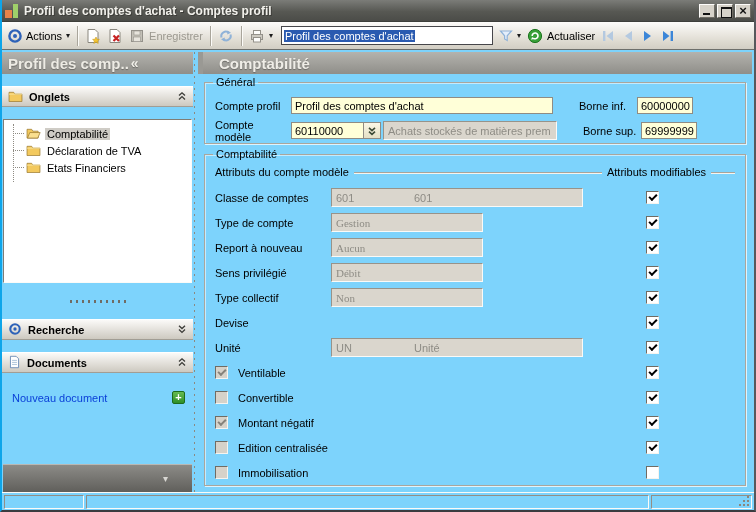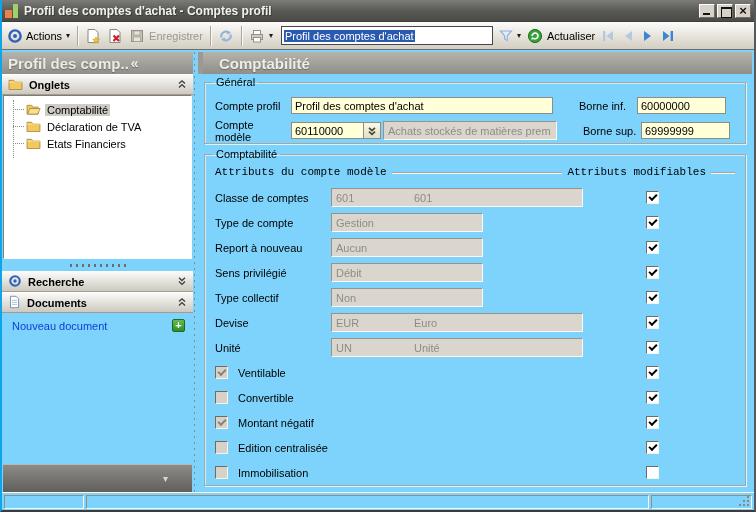--- a/index.html
+++ b/index.html
@@ -36,21 +36,21 @@
   .gray-text { color:#9b988f; }
   .icon16 { width:16px; height:16px; flex:0 0 16px; }
   .search-box { width:212px; height:19px; background:#fff; border:1px solid #46464a;
                 display:flex; align-items:center; padding:0 2px; margin:0 5px; overflow:hidden; }
   .sel-text { background:#2a5ab0; color:#fff; padding:0 1px; white-space:nowrap; }
   .nav-btn { padding:0 2px; }
 
   
   .body { flex:1; display:flex; padding-top:2px; min-height:0; }
 
-  .sidebar { width:191px; flex:0 0 191px; display:flex; flex-direction:column; }
+  .sidebar { width:191px; flex:0 0 191px; display:flex; flex-direction:column;gap:12px; }
   .v-split { width:3px; flex:0 0 3px;
              background:repeating-linear-gradient(180deg, #8d897f 0 2px, transparent 2px 6px);
              background-size:1px 100%; background-position:center; background-repeat:no-repeat; }
 
   .big-header { height:22px; flex:0 0 22px; background:linear-gradient(#b4b3ae, #8f8e89);
                 color:#edebe4; font-size:15px; font-weight:bold; display:flex; align-items:center;
                 padding:0 6px; text-shadow:0 1px 1px #6b6a66; white-space:nowrap; overflow:hidden; }
   .collapse-glyph { margin-left:2px; font-size:14px; font-weight:bold; color:#f0efe9; }
 
   .sec-header { height:21px; flex:0 0 21px; background:linear-gradient(#fbfaf8, #cdc9c0);
@@ -101,31 +101,31 @@
   .inp { height:17px; background:#ffffd8; border:1px solid #8f8c84; display:flex; align-items:center;
          padding:0 3px; color:#000; }
   .inp-profil { width:262px; }
   .inp-modele { width:72px; border-right:none; }
   .combo-btn { width:18px; height:17px; background:linear-gradient(#fbf8e6, #e4dfc4);
                border:1px solid #8f8c84; display:flex; align-items:center; justify-content:center; }
   .dis-field { height:19px; background:#dad6cd; border:1px solid; border-color:#97938a #fbfaf7 #fbfaf7 #97938a;
                color:#8e8c85; display:flex; align-items:center; padding:3px 4px; overflow:hidden; white-space:nowrap; }
   .desc-field { width:174px; margin-left:2px; }
   .borne-label { width:58px; flex:0 0 58px; margin-left:26px; }
-  .inp-borne { width:89px; }
-
-  .attr-header { display:flex; align-items:center; margin-top:4px;font-family:Liberation Mono, monospace; }
+  .inp-borne { width:56px; }
+
+  .attr-header { display:flex; align-items:center; margin-top:4px; }
   .attr-header .line { flex:1; height:1px; background:#a8a49b; box-shadow:0 1px 0 #f6f4ef; margin:0 5px; }
   .attr-header .line-end { width:24px; flex:0 0 24px; height:1px; background:#a8a49b; box-shadow:0 1px 0 #f6f4ef; margin-left:5px; }
 
   .rows { margin-top:7px; }
   .a-row { display:flex; align-items:center; height:25px; position:relative; }
   .a-label { width:116px; flex:0 0 116px; }
   .f-wide { width:252px; flex:0 0 252px; }
-  .f-narrow { width:152px; flex:0 0 152px; }
+  .f-narrow { width:152px; flex:0 0 152px;font-family:Liberation Serif, serif; }
   .v1 { width:78px; flex:0 0 78px; overflow:hidden; white-space:nowrap; }
   .v2 { flex:1; overflow:hidden; white-space:nowrap; }
 
   .cb { width:13px; height:13px; flex:0 0 13px; background:#fff; border:1px solid;
         border-color:#6f6c64 #f6f4ef #f6f4ef #6f6c64; position:relative; }
   .cb.on::after { content:""; position:absolute; left:2px; top:2px; width:6px; height:3px;
                   border-left:2px solid #000; border-bottom:2px solid #000; transform:rotate(-45deg); }
   .cb.dis { background:#d6d2c9; }
   .cb.dis.on::after { border-color:#85827a; }
   .mod-cb { position:absolute; left:431px; top:6px; }
@@ -439,24 +439,20 @@
           </div>
           <div class="a-row">
             <span class="a-label">Type collectif</span>
             <span class="dis-field f-narrow">
               <span class="v2">Non</span>
             </span>
             <span class="cb mod-cb on"></span>
           </div>
           <div class="a-row">
             <span class="a-label">Devise</span>
-            <span class="dis-field f-wide">
-              <span class="v1">EUR</span>
-              <span class="v2">Euro</span>
-            </span>
             <span class="cb mod-cb on"></span>
           </div>
           <div class="a-row">
             <span class="a-label">Unité</span>
             <span class="dis-field f-wide">
               <span class="v1">UN</span>
               <span class="v2">Unité</span>
             </span>
             <span class="cb mod-cb on"></span>
           </div>

